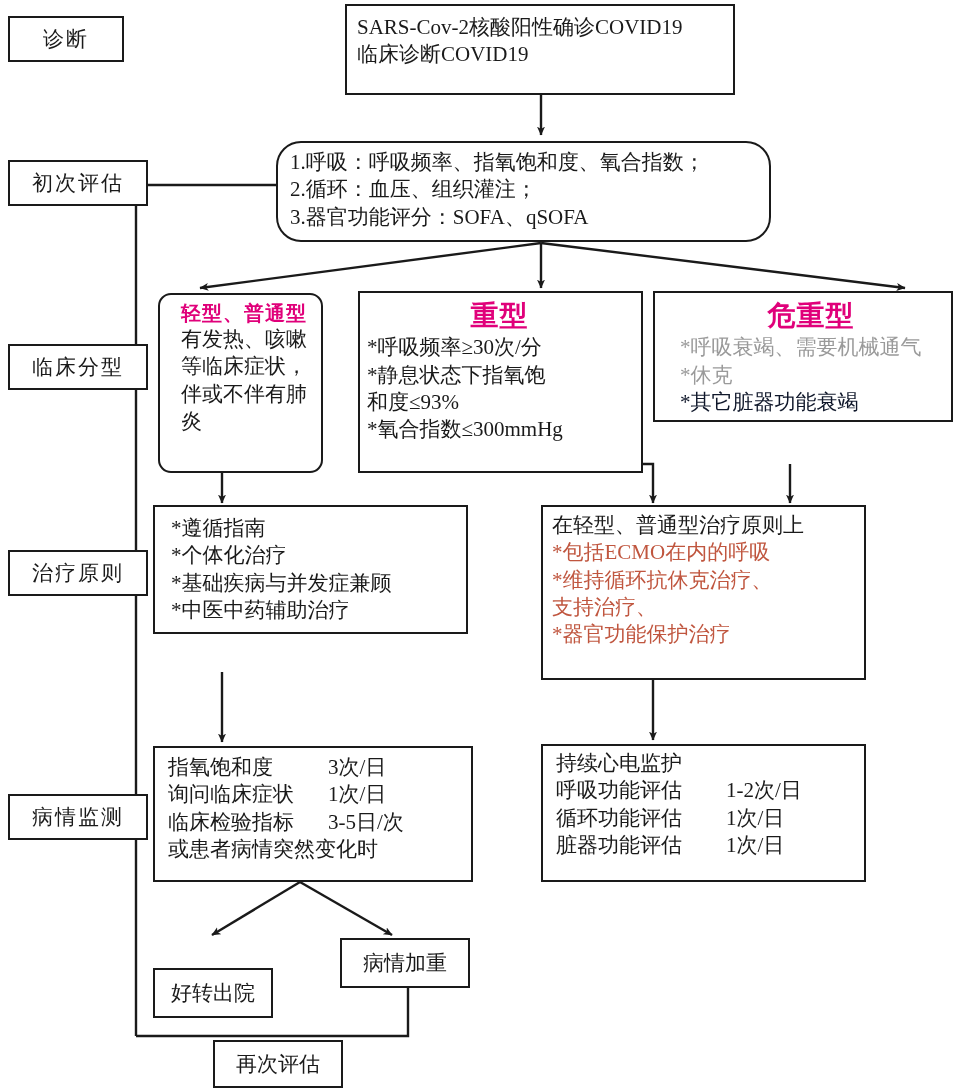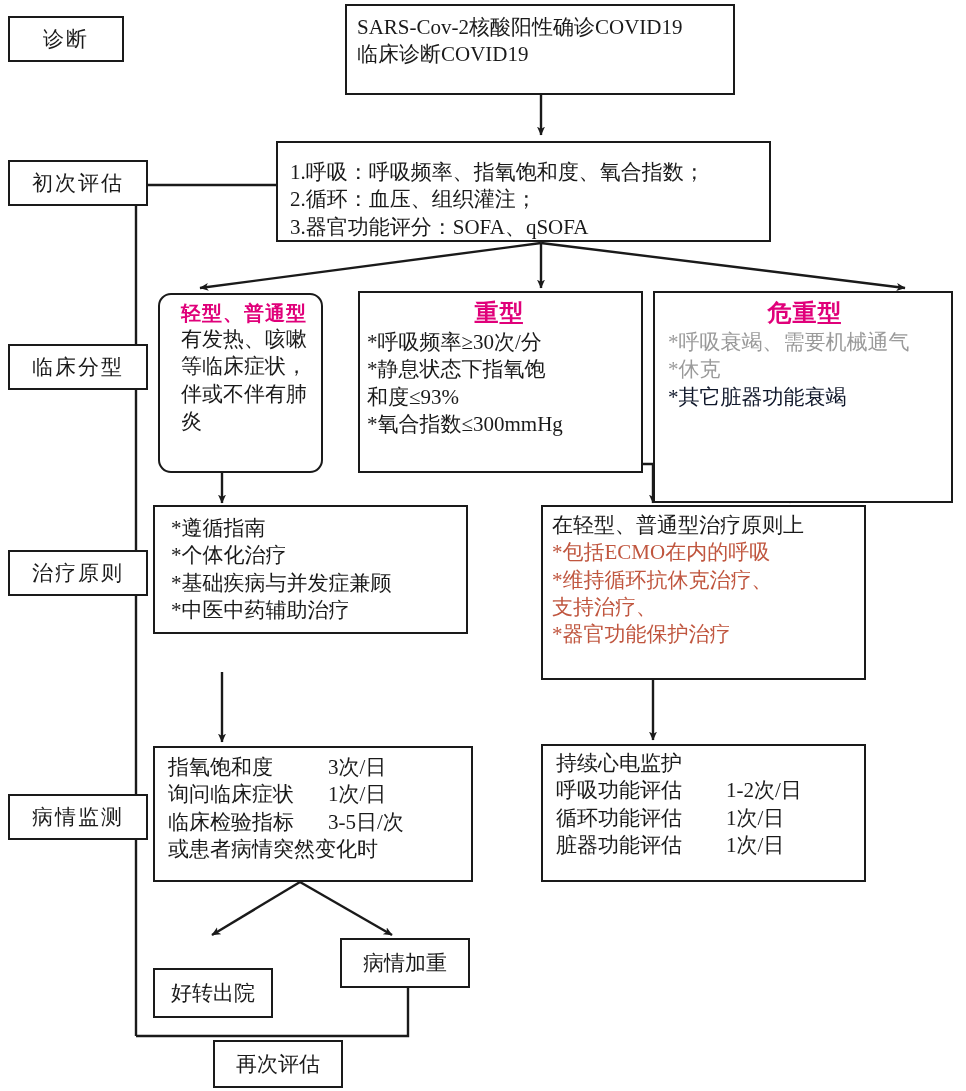--- a/index.html
+++ b/index.html
@@ -46,21 +46,21 @@
     white-space: nowrap;
   }
   .centered {
     display: flex;
     align-items: center;
     justify-content: center;
     font-size: 21px;
   }
   .heading {
     font-weight: bold;
-    font-size: 24px;
+    font-size: 28px;
     text-align: center;
     letter-spacing: 1px;
     line-height: 1.3;
   }
   .heading-left {
     font-weight: bold;
     font-size: 20px;
     text-align: left;
     letter-spacing: 1px;
     line-height: 1.3;
@@ -130,21 +130,21 @@
 
   <div class="box stage-label" style="left:8px; top:794px; width:140px; height:46px;">
     <span>病情监测</span>
   </div>
 
   <div class="box node" style="left:345px; top:4px; width:390px; height:91px; padding-top:8px; padding-left:10px;">
     <div class="line">SARS-Cov-2核酸阳性确诊COVID19</div>
     <div class="line">临床诊断COVID19</div>
   </div>
 
-  <div class="box node" style="left:276px; top:141px; width:495px; height:101px; padding-top:16px; padding-left:12px;">
+  <div class="box node" style="left:276px; top:141px; width:495px; height:101px; padding-top:6px; padding-left:12px;border-radius:25px;">
     <div class="line">1.呼吸：呼吸频率、指氧饱和度、氧合指数；</div>
     <div class="line">2.循环：血压、组织灌注；</div>
     <div class="line">3.器官功能评分：SOFA、qSOFA</div>
   </div>
 
   <div class="box node" style="left:158px; top:293px; width:165px; height:180px; padding-top:5px; padding-left:21px;border-radius:13px;">
     <div class="heading-left" style="color:#e0007a;">轻型、普通型</div>
     <div class="line">有发热、咳嗽</div>
     <div class="line">等临床症状，</div>
     <div class="line">伴或不伴有肺</div>
@@ -152,21 +152,21 @@
   </div>
 
   <div class="box node" style="left:358px; top:291px; width:285px; height:182px; padding-top:5px; padding-left:7px;">
     <div class="heading" style="color:#e0007a;">重型</div>
     <div class="line">*呼吸频率≥30次/分</div>
     <div class="line">*静息状态下指氧饱</div>
     <div class="line">和度≤93%</div>
     <div class="line">*氧合指数≤300mmHg</div>
   </div>
 
-  <div class="box node" style="left:653px; top:291px; width:300px; height:212px; padding-top:5px; padding-left:13px;">
+  <div class="box node" style="left:653px; top:291px; width:300px; height:131px; padding-top:5px; padding-left:25px;">
     <div class="heading" style="color:#e0007a;">危重型</div>
     <div class="line" style="color:#9a9a9a;">*呼吸衰竭、需要机械通气</div>
     <div class="line" style="color:#9a9a9a;">*休克</div>
     <div class="line" style="color:#0f172a;">*其它脏器功能衰竭</div>
   </div>
 
   <div class="box node" style="left:153px; top:505px; width:315px; height:129px; padding-top:8px; padding-left:16px;">
     <div class="line">*遵循指南</div>
     <div class="line">*个体化治疗</div>
     <div class="line">*基础疾病与并发症兼顾</div>

